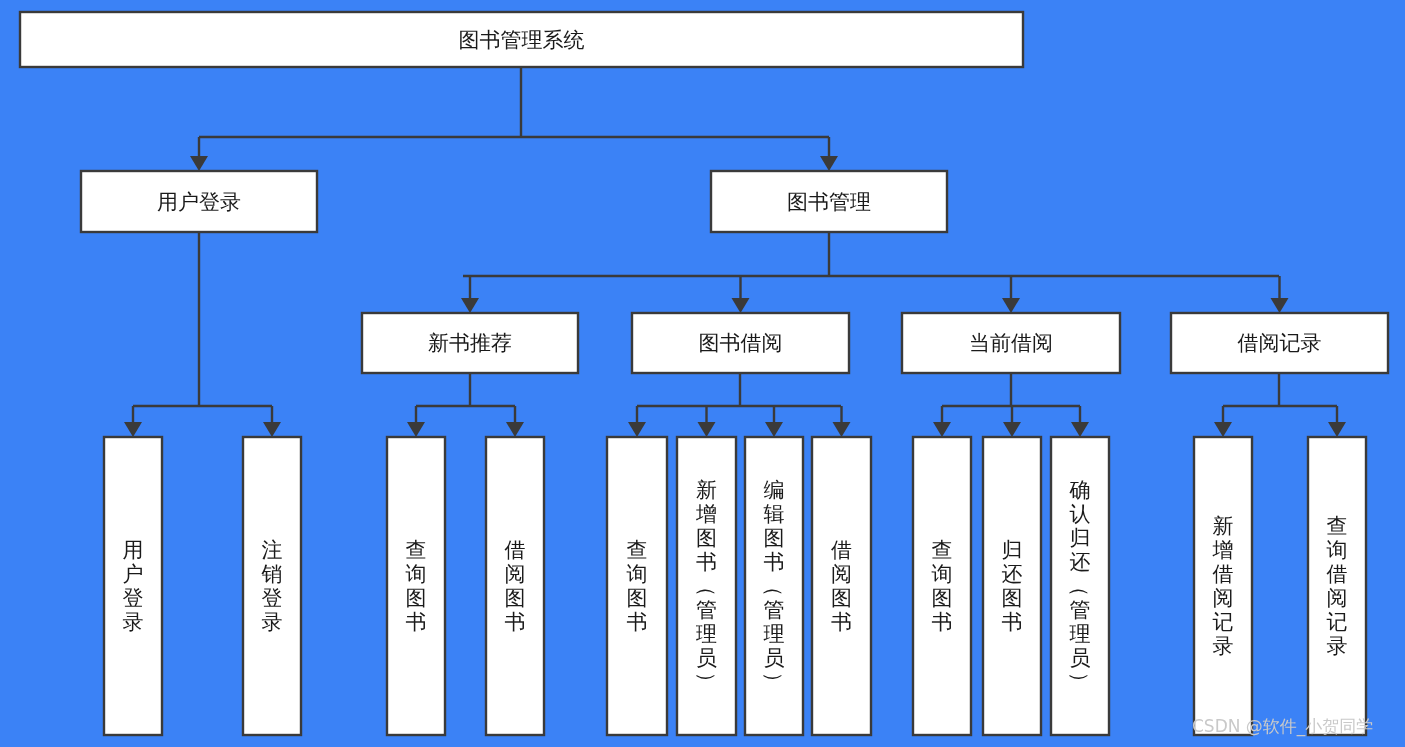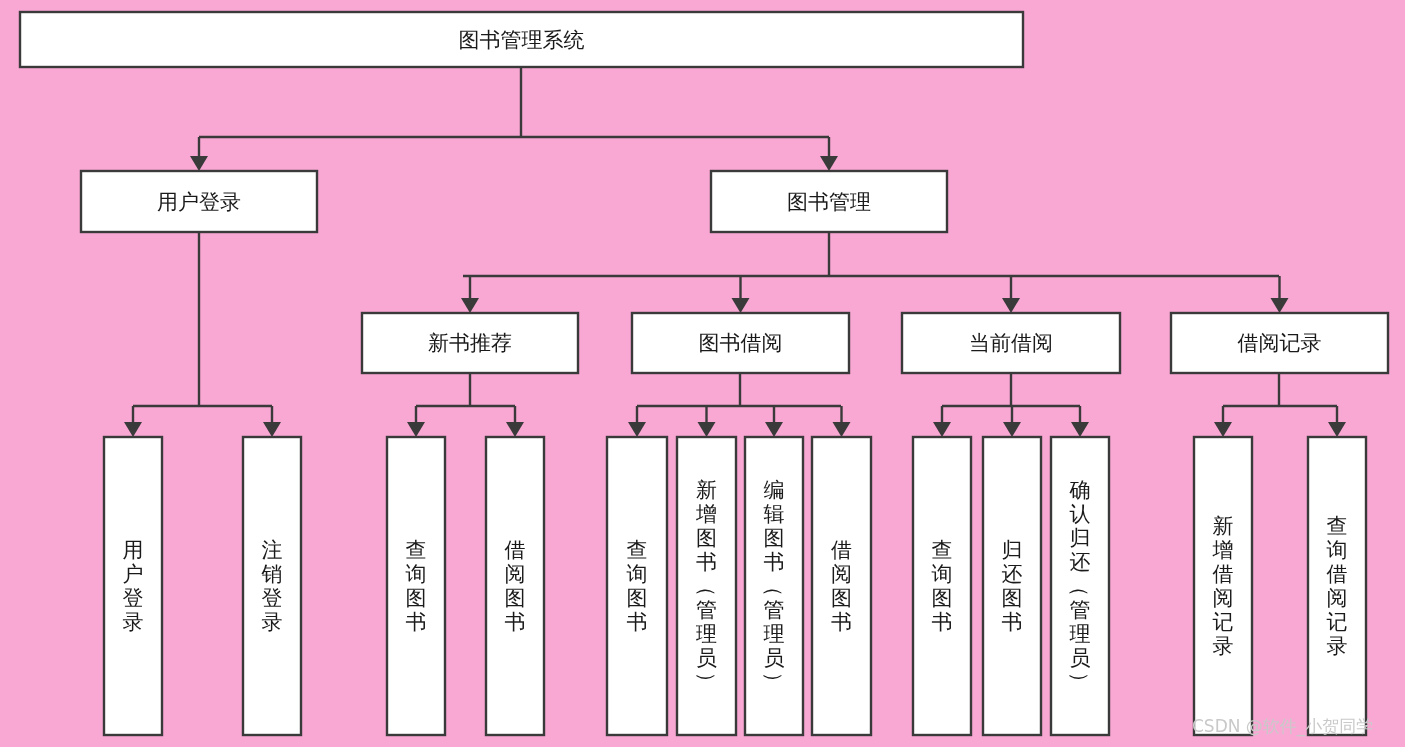--- a/index.html
+++ b/index.html
@@ -11,21 +11,21 @@
   body {
     width: 1405px;
     height: 747px;
     overflow: hidden;
     font-family: "DejaVu Sans", "Liberation Sans", sans-serif;
   }
   #diagram-root {
     position: relative;
     width: 1405px;
     height: 747px;
-    background: #f9a8d4;
+    background: #3b82f6;
   }
   svg.diagram-canvas {
     position: absolute;
     top: 0;
     left: 0;
     width: 1405px;
     height: 747px;
     display: block;
   }
   .node-box {

